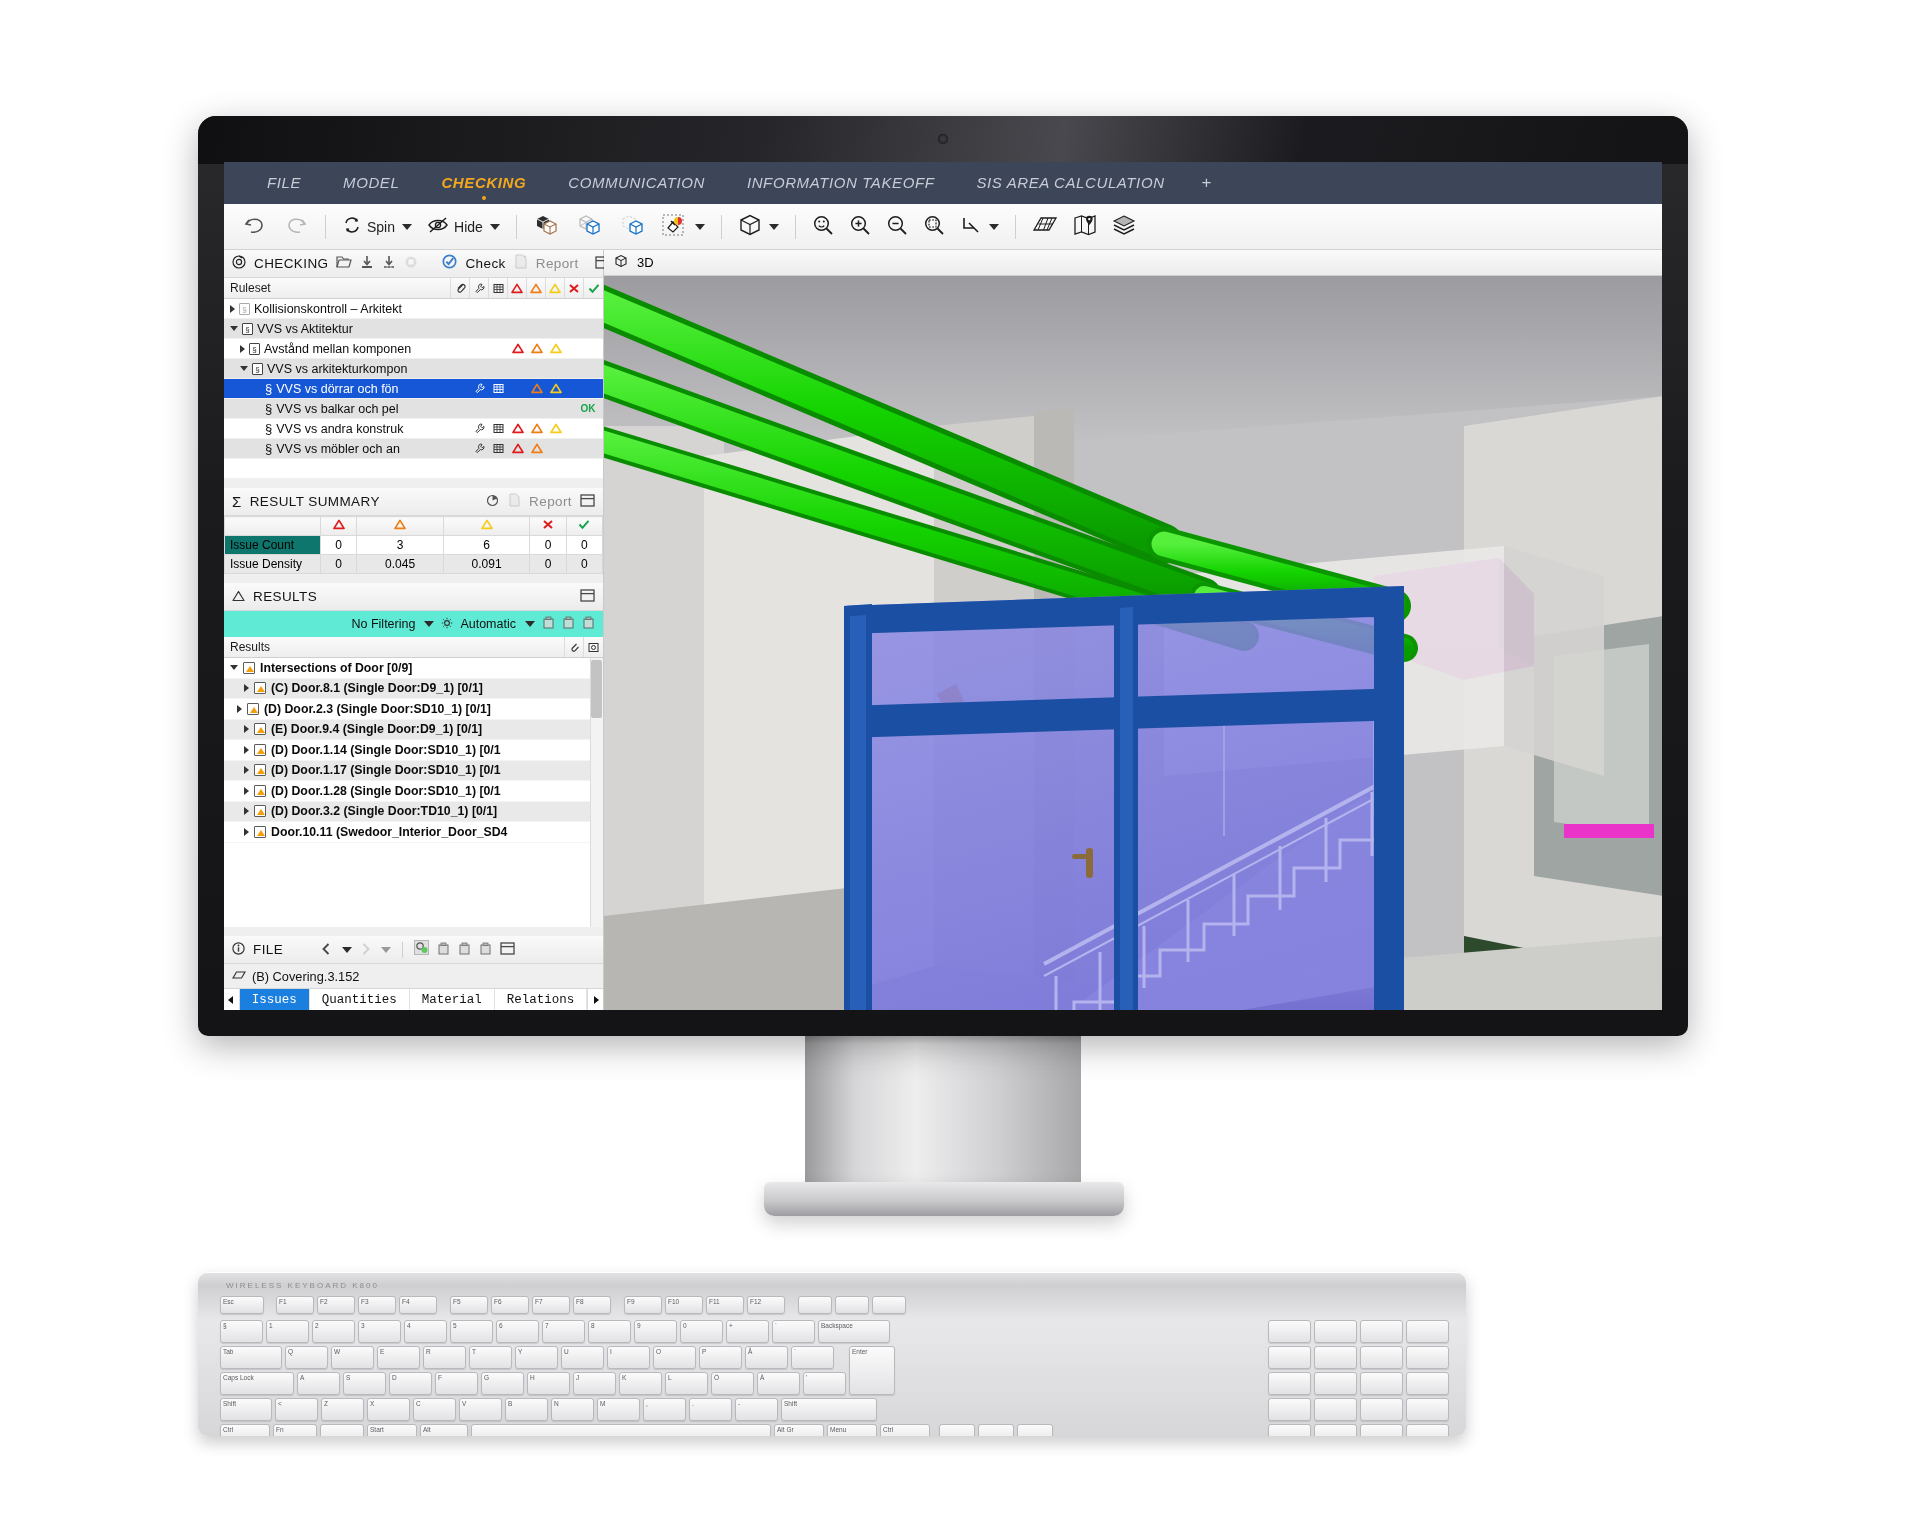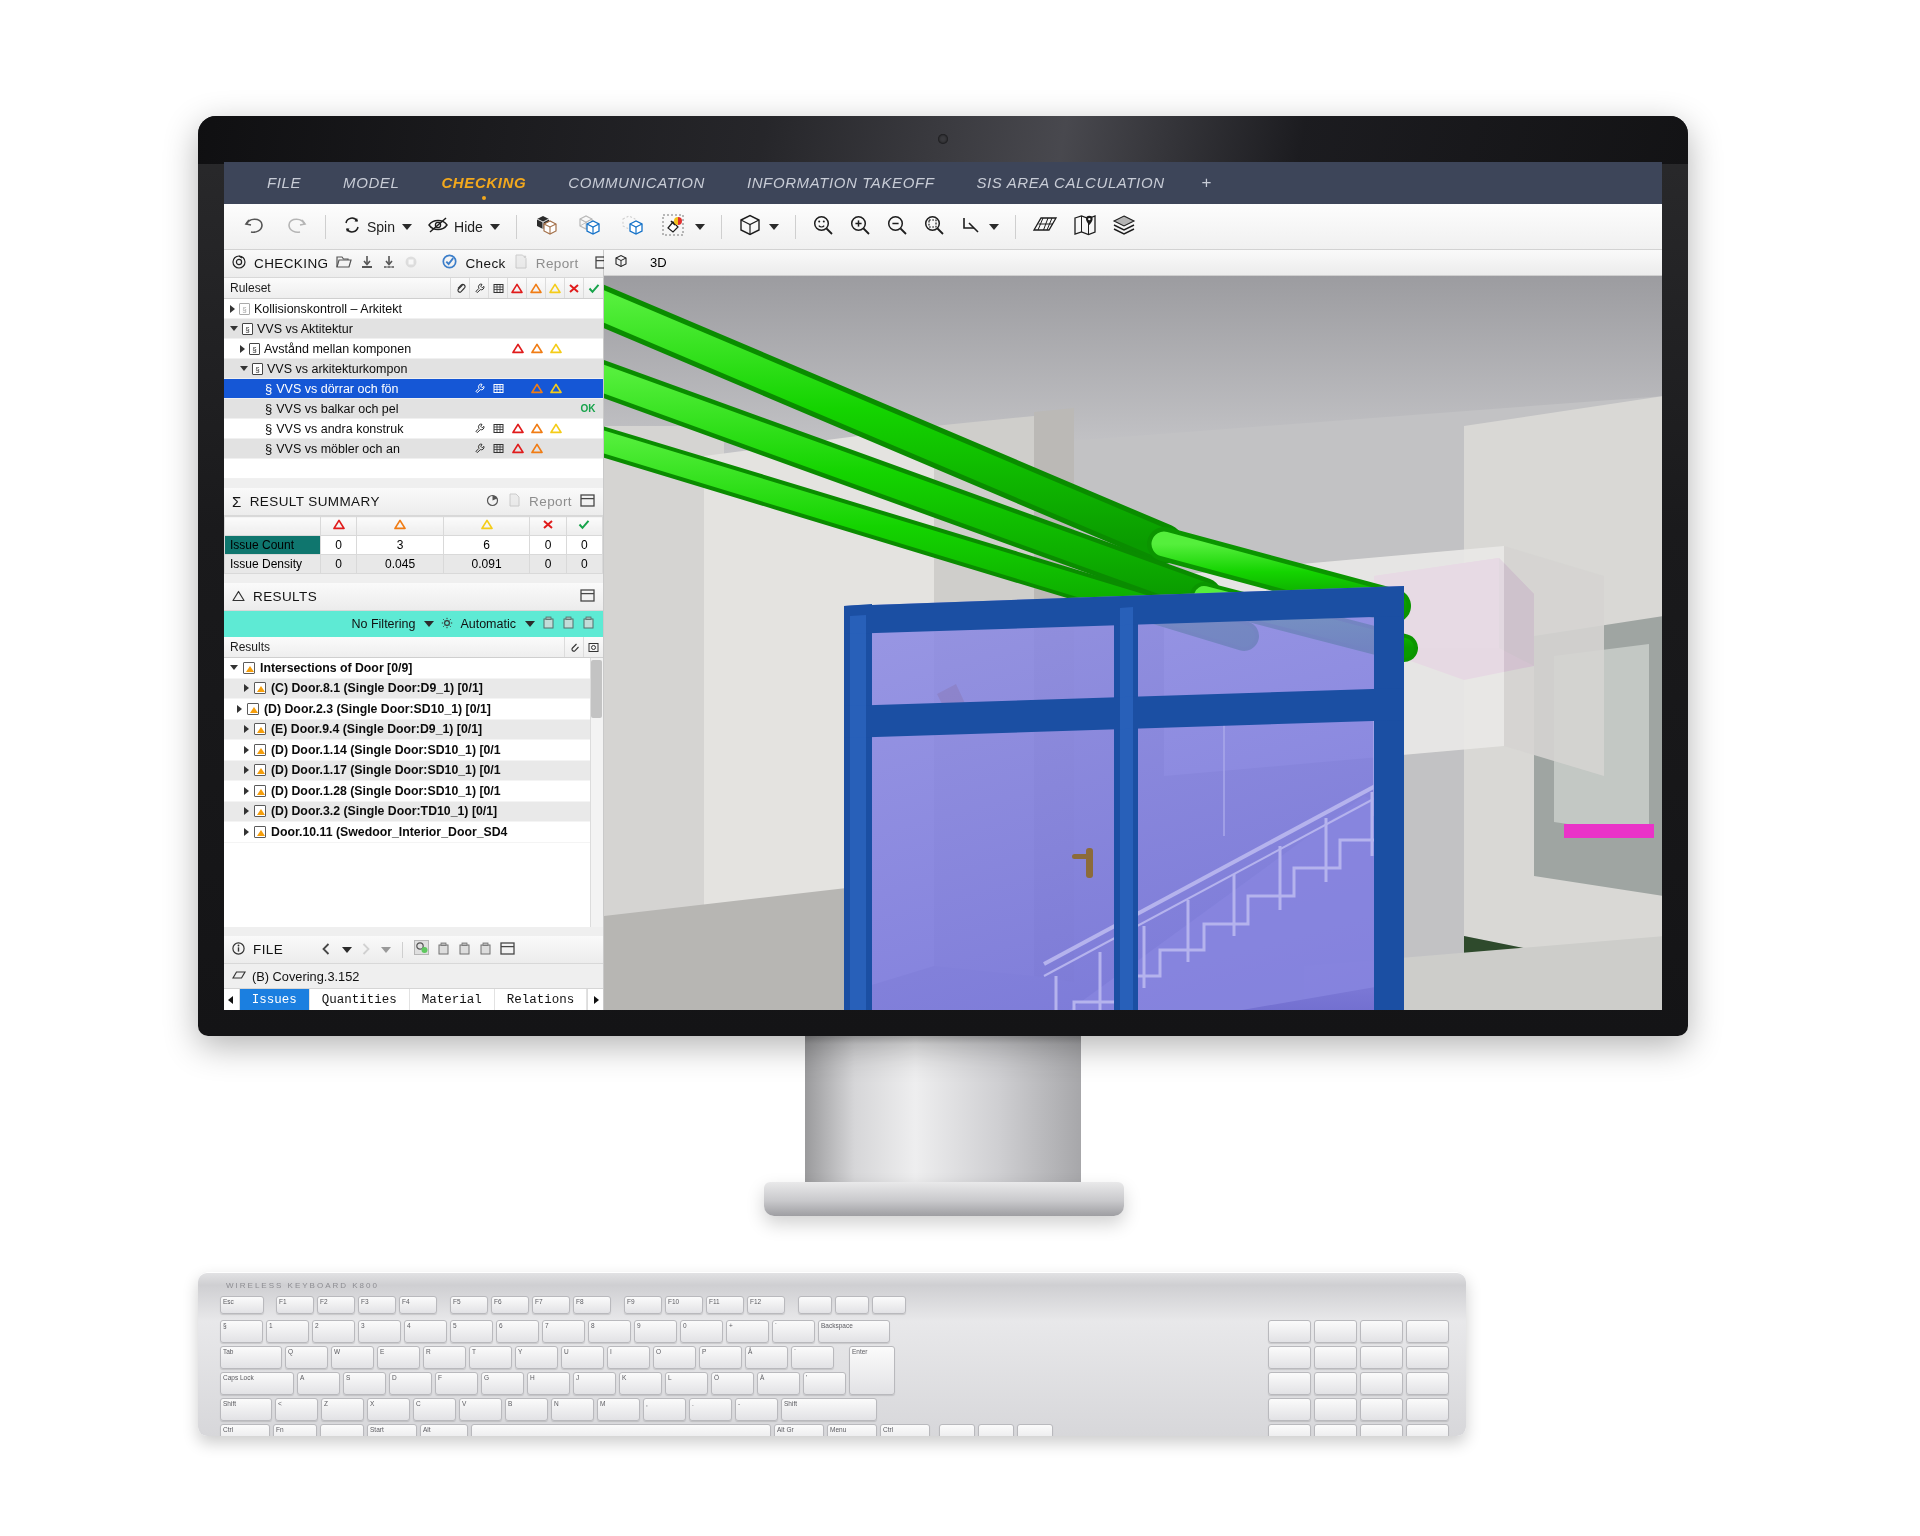--- a/index.html
+++ b/index.html
@@ -163,21 +163,21 @@
   .tabarrow{ width:22px; display:flex;align-items:center;justify-content:center; background:#fff;
              border-right:1px solid #dcdcdc; }
   .tab{ padding:0 12px; display:flex;align-items:center; font-size:12.5px; color:#111;
         border-right:1px solid #e2e2e2;font-family:Liberation Mono, monospace; }
   .tab.active{ background:#1b7fe0; color:#fff; }
   .tabarrow.right{ border-right:none; border-left:1px solid #dcdcdc; margin-left:auto;}
 
   
   .viewport{ position:absolute; left:380px; top:88px; right:0; bottom:0; background:#b9b9b9; overflow:hidden;}
   .vp-head{ height:26px; background:linear-gradient(180deg,#fafafa,#ececec);
-            border-bottom:1px solid #cfcfcf; display:flex;align-items:center;gap:22px;padding-left:10px;}
+            border-bottom:1px solid #cfcfcf; display:flex;align-items:center;gap:9px;padding-left:10px;}
   .vp-head span{ font-size:13px;}
   .canvas3d{ position:absolute; left:0; top:26px; right:0; bottom:0; overflow:hidden;}
 
   
   .keyboard{
     position:absolute; left:198px; top:1272px; width:1268px; height:164px;
     border-radius:9px;
     background:linear-gradient(180deg,#e3e3e5 0%,#cfcfd2 8%,#e8e8ea 30%,#d7d7da 100%);
     box-shadow:0 7px 16px rgba(0,0,0,.2), inset 0 1px 0 #fff;
     overflow:hidden;

